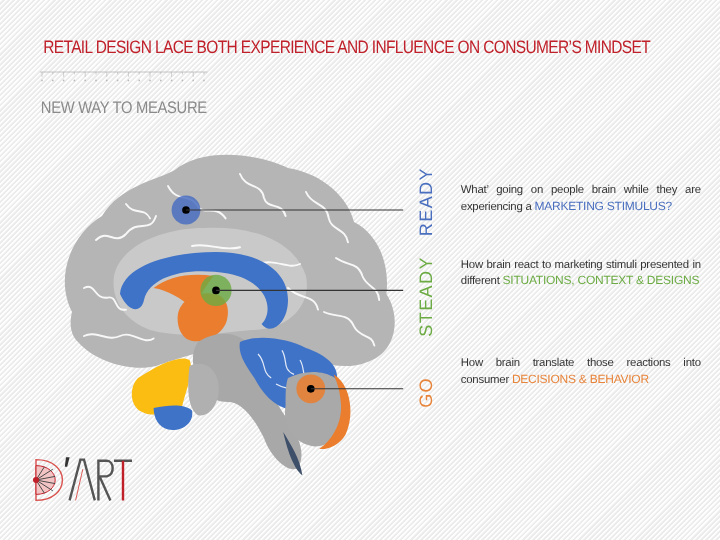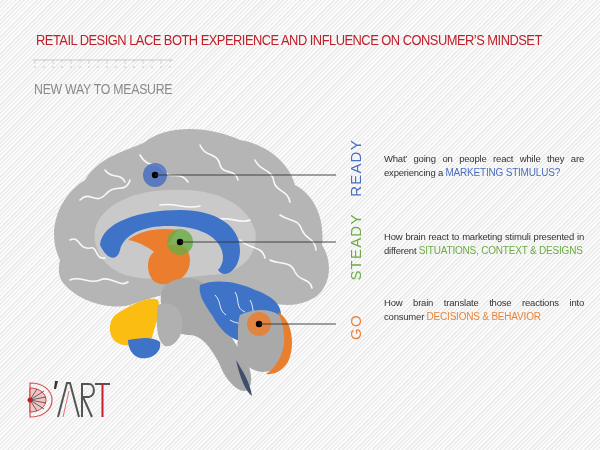--- a/index.html
+++ b/index.html
@@ -141,23 +141,23 @@
   <circle cx="219" cy="214" r="12" fill="#ea7e2e" opacity="0.85"></circle>
   <circle cx="219" cy="214" r="3.2" fill="#000"></circle>
   <line x1="219" y1="214" x2="296" y2="214" stroke="#333" stroke-width="0.9"></line>
 </svg>
 
 <div class="stage-label" style="left:316px; top:160px; color:#4a6fbf;">READY</div>
 <div class="stage-label" style="left:316px; top:239px; color:#6cab44;">STEADY</div>
 <div class="stage-label" style="left:316px; top:319px; color:#e8843a;">GO</div>
 
 <div class="stage-desc" style="top:152px;">
-  <span>What’ going on people react while they are experiencing a </span><span class="hl" style="color:#4a6fbf;">MARKETING STIMULUS?</span>
+  <span>What’ going on people brain while they are experiencing a </span><span class="hl" style="color:#4a6fbf;">MARKETING STIMULUS?</span>
 </div>
-<div class="stage-desc" style="top:230px;">
+<div class="stage-desc" style="top:214px;">
   <span>How brain react to marketing stimuli presented in different </span><span class="hl" style="color:#6cab44;">SITUATIONS, CONTEXT &amp; DESIGNS</span>
 </div>
 <div class="stage-desc" style="top:296px;">
   <span>How brain translate those reactions into consumer </span><span class="hl" style="color:#e8843a;">DECISIONS &amp; BEHAVIOR</span>
 </div>
 
 <svg class="logo" viewBox="0 0 90 44">
 
   <path d="M8,6 L8,40 C22,40 30,32 30,23 C30,14 22,6 8,6 Z" fill="none" stroke="#d9534f" stroke-width="1.2"></path>
   <path d="M8,11 L8,35 C18,35 24,29 24,23 C24,17 18,11 8,11 Z" fill="#f2c4c4" stroke="#c0202a" stroke-width="0.8"></path>

